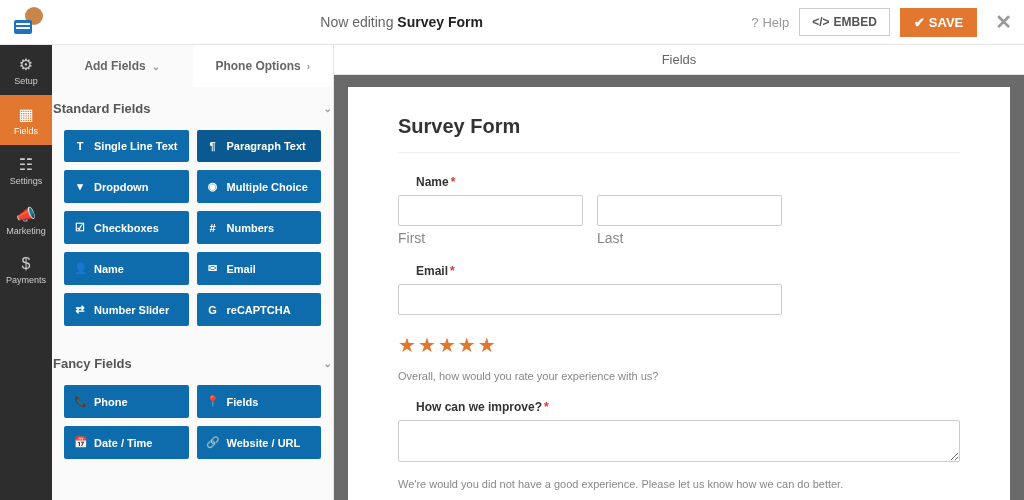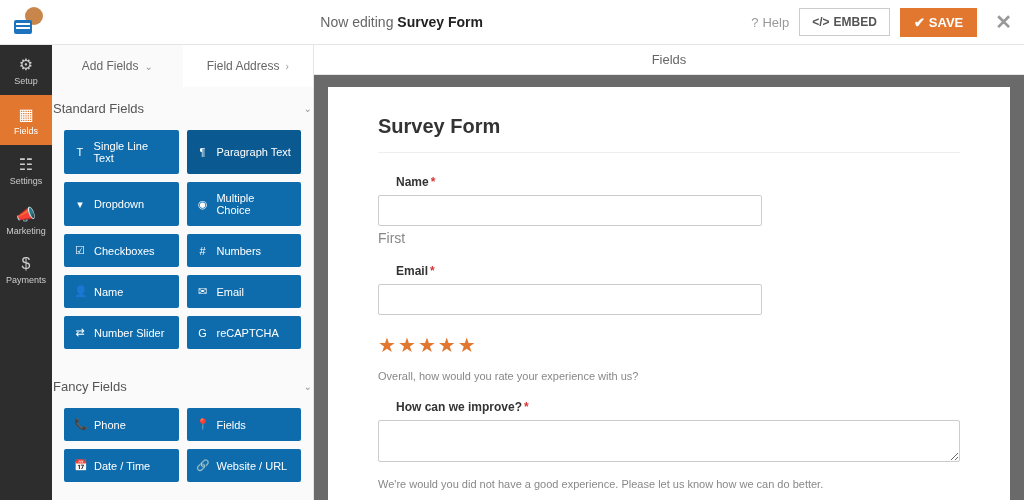--- a/index.html
+++ b/index.html
@@ -11,21 +11,21 @@
   .header-actions { display: flex; align-items: center; gap: 10px; }
   .help { color: #999; font-size: 13px; display: flex; align-items: center; gap: 4px; }
   .btn-embed { border: 1px solid #ccc; background: #fff; color: #555; padding: 6px 12px; font-size: 12px; font-weight: 600; cursor: pointer; display: flex; align-items: center; gap: 4px; }
   .btn-save { background: #e27730; color: #fff; border: none; padding: 7px 14px; font-size: 13px; font-weight: 600; cursor: pointer; display: flex; align-items: center; gap: 4px; }
   .close-x { color: #999; font-size: 20px; margin-left: 8px; cursor: pointer; font-weight: bold; }
   .main { display: flex; height: 455px; }
   .nav { width: 52px; background: #2d2d2d; display: flex; flex-direction: column; }
   .nav-item { height: 50px; display: flex; flex-direction: column; align-items: center; justify-content: center; color: #ccc; font-size: 9px; cursor: pointer; gap: 2px; }
   .nav-item.active { background: #e27730; color: #fff; }
   .nav-icon { font-size: 16px; }
-  .sidebar { width: 262px; background: #fafafa; border-right: 1px solid #e5e5e5; overflow-y: auto; }
+  .sidebar { width: 282px; background: #fafafa; border-right: 1px solid #e5e5e5; overflow-y: auto; font-weight: bold; }
   .tabbar { height: 30px; border-bottom: 1px solid #e5e5e5; background: #fff; display: flex; align-items: center; justify-content: center; font-size: 13px; color: #666; }
   .sidebar-tabs { display: flex; background: #fff; }
   .sidebar-tab { flex: 1; padding: 14px 8px; text-align: center; font-size: 12px; color: #666; cursor: pointer; display: flex; align-items: center; justify-content: center; gap: 6px; }
   .sidebar-tab.active { background: #fafafa; }
   .group-head { padding: 14px 1px; font-size: 13px; color: #555; display: flex; justify-content: space-between; align-items: center; cursor: pointer; }
   .field-grid { display: grid; grid-template-columns: 1fr 1fr; gap: 8px; padding: 0 12px 16px; }
   .field-tile { background: #0e6cad; color: #fff; padding: 10px 10px; font-size: 11px; border-radius: 2px; cursor: pointer; display: flex; align-items: center; gap: 8px; }
   .field-tile.dark { background: #0a5a91; }
   .tile-icon { width: 12px; display: inline-block; text-align: center; }
   .canvas-wrap { flex: 1; background: #6a6a6a; padding: 12px 14px 0 14px; overflow: hidden; position: relative; }
@@ -102,21 +102,21 @@
       </div>
   </div>
 
   <div class="sidebar">
     <div class="sidebar-tabs">
       <div class="sidebar-tab active">
           <span>Add Fields</span>
           <span class="chev">⌄</span>
         </div>
       <div class="sidebar-tab">
-          <span>Field Address</span>
+          <span>Phone Options</span>
           <span class="chev">›</span>
         </div>
     </div>
 
     <div class="group-head">
         <span>Standard Fields</span>
         <span class="chev">⌄</span>
       </div>
     <div class="field-grid">
       <div class="field-tile">
@@ -191,20 +191,21 @@
       </div>
     <div class="canvas-wrap">
       <div class="canvas">
         <div class="form-title">Survey Form</div>
         <hr class="sep">
 
         <div class="field">
           <label class="flabel"><span>Name</span><span class="req">*</span></label>
           <div class="row2" style="max-width:384px;">
             <div class="col"><input class="tin" type="text" style=""><div class="sublabel">First</div></div>
+            <div class="col"><input class="tin" type="text" style=""><div class="sublabel">Last</div></div>
           </div>
         </div>
 
         <div class="field">
           <label class="flabel"><span>Email</span><span class="req">*</span></label>
           <input class="tin email-input" type="text" style="">
         </div>
 
         <div class="field">
           <div class="stars">

